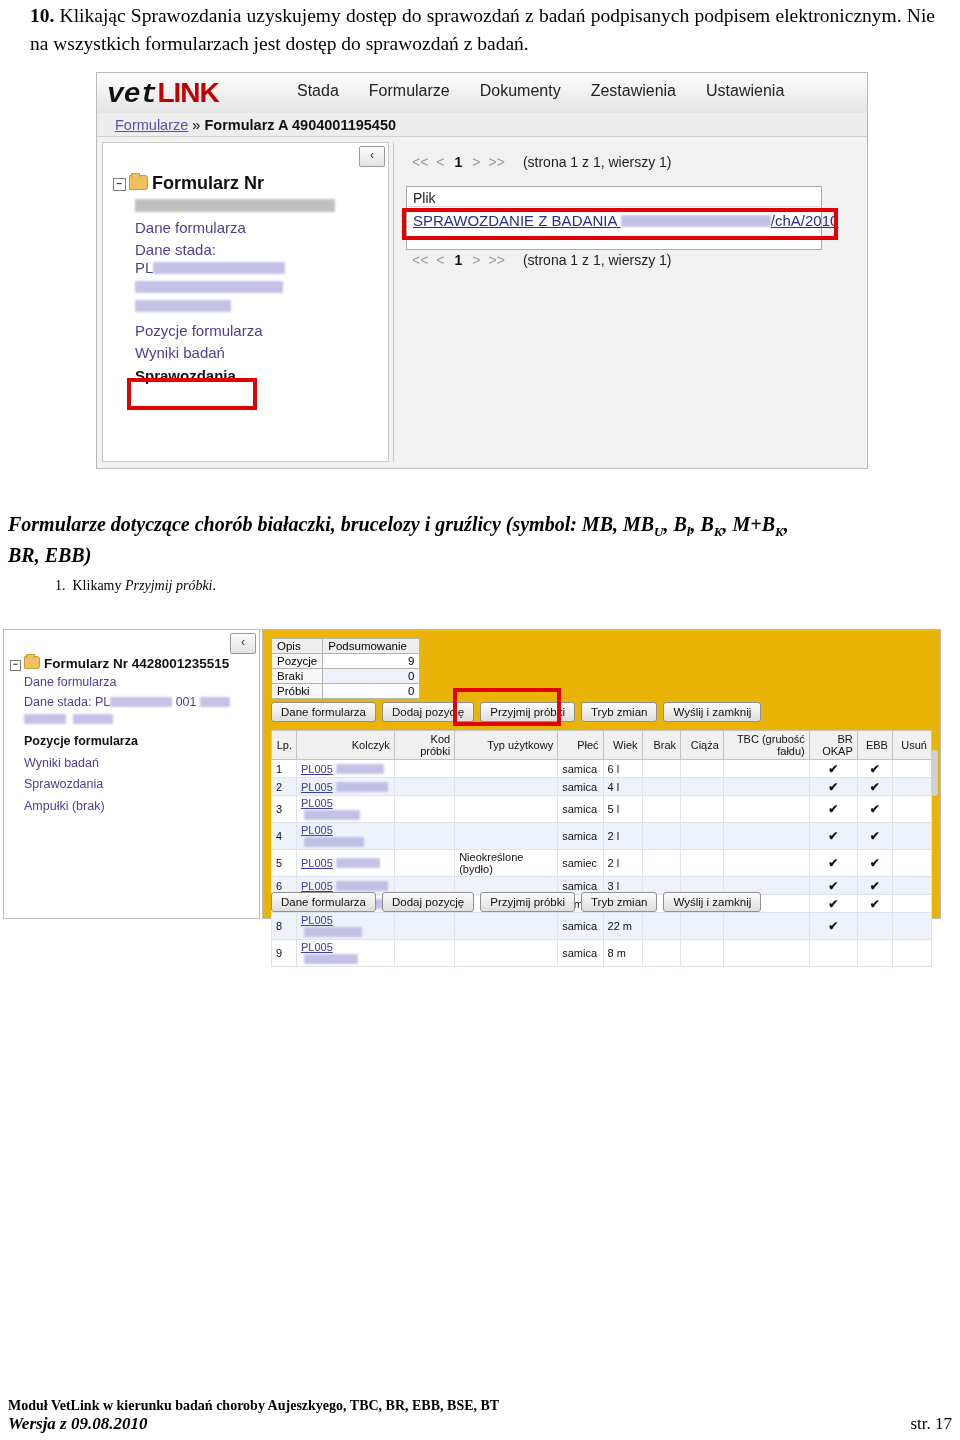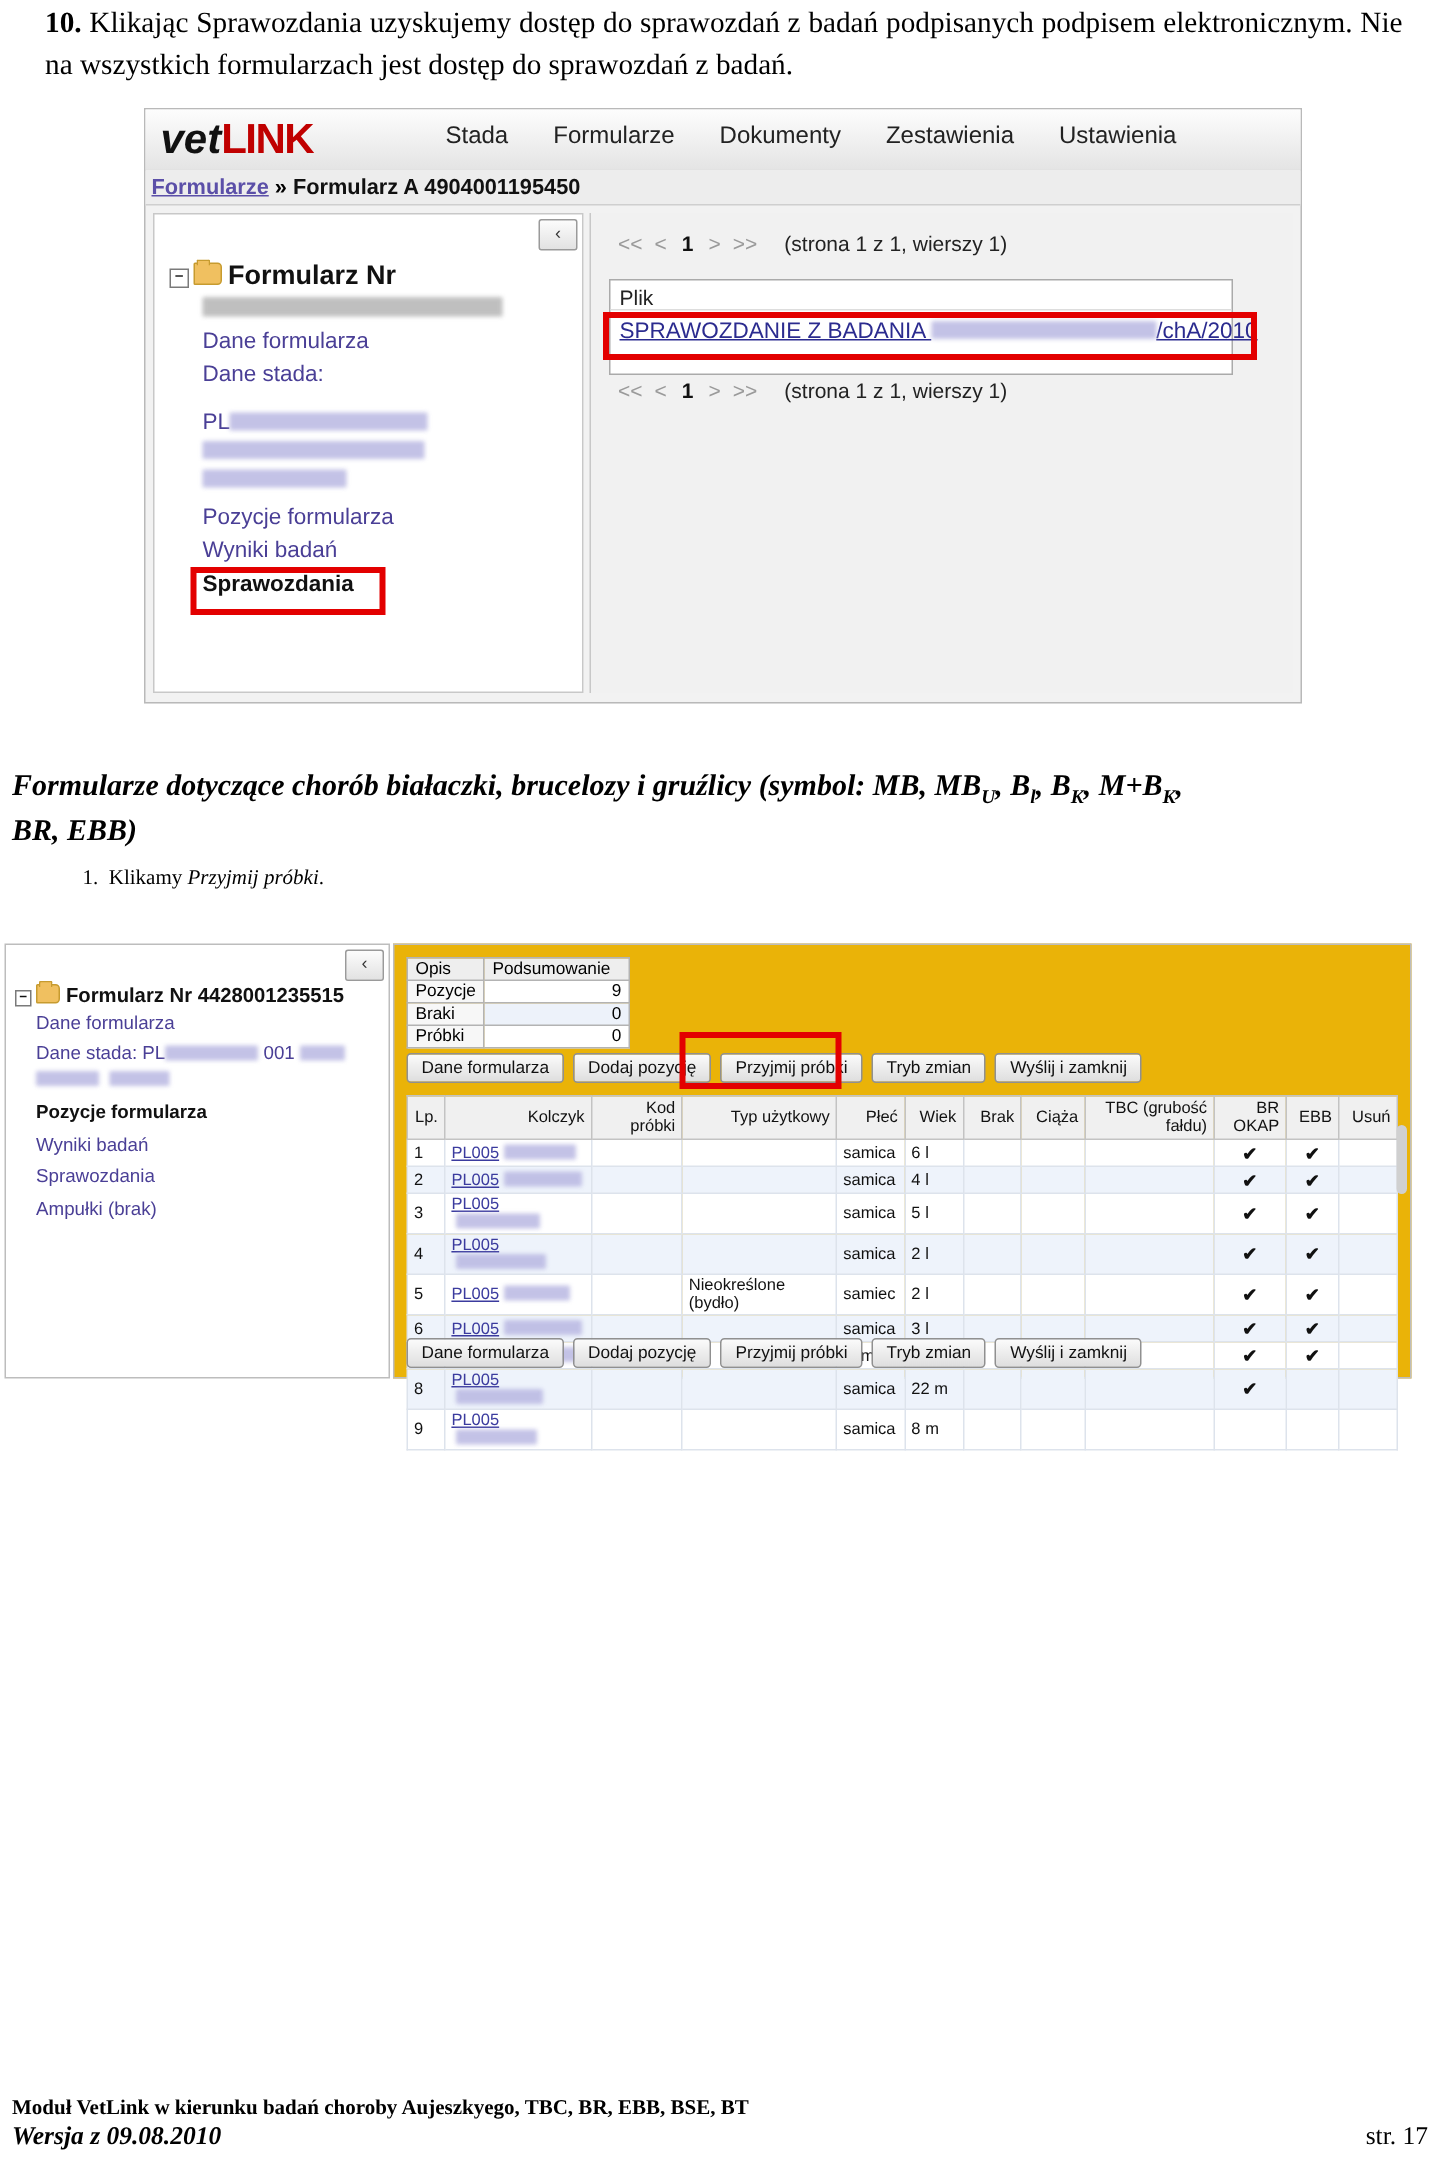--- a/index.html
+++ b/index.html
@@ -22,29 +22,29 @@
 
   
   #shot1{left:96px;top:72px;width:770px;height:395px;
          border:1px solid #b9b9b9;background:#f2f2f2;}
   .s1-topbar{
     position:absolute;left:0;top:0;width:100%;height:40px;
     background:linear-gradient(#fdfdfd,#e4e4e4);
     border-bottom:1px solid #c2c2c2;
   }
   .logo{position:absolute;left:10px;top:3px;font-size:28px;line-height:34px;white-space:nowrap;}
-  .logo .vet{font-family:Liberation Sans, sans-serif;font-style:italic;font-weight:bold;color:#111;}
+  .logo .vet{font-family:Liberation Mono, monospace;font-style:italic;font-weight:bold;color:#111;}
   .logo .link{font-family:"Liberation Sans",sans-serif;font-weight:bold;color:#c00000;letter-spacing:-1px;}
   .s1-menu{position:absolute;left:200px;top:9px;font-family:"Liberation Sans",sans-serif;font-size:16px;color:#222;}
   .s1-menu span{margin-right:30px;}
   .s1-crumb{
     position:absolute;left:0;top:40px;width:100%;height:24px;
     background:#ededed;border-bottom:1px solid #cfcfcf;
-    font-family:"Liberation Sans",sans-serif;font-size:14.5px;line-height:24px;padding-left:4px;
-    box-sizing:border-box;white-space:nowrap;font-weight:bold;
+    font-family:"Liberation Sans",sans-serif;font-size:14.5px;line-height:24px;padding-left:18px;
+    box-sizing:border-box;white-space:nowrap;
   }
   .s1-crumb a{color:#5b4fa8;text-decoration:underline;}
   .s1-crumb b{color:#111;}
   .s1-body{position:absolute;left:0;top:65px;right:0;bottom:0;}
   .s1-left{
     position:absolute;left:5px;top:4px;width:285px;bottom:6px;
     background:#fff;border:1px solid #c8c8c8;
   }
   .collapse-btn{
     position:absolute;right:3px;top:3px;width:24px;height:19px;
@@ -174,21 +174,21 @@
           </div>
           <div class="node" style="margin-top:3px;">
             <span class="redact gray" style="width:200px;height:13px;"></span>
           </div>
           <div class="node">
             <span>Dane formularza</span>
           </div>
           <div class="node">
             <span>Dane stada:</span>
           </div>
-          <div class="node" style="margin-top:15px;">
+          <div class="node" style="margin-top:1px;">
             <span>PL</span><span class="redact lav" style="width:132px;height:12px;"></span>
           </div>
           <div class="node" style="margin-top:2px;">
             <span class="redact lav" style="width:148px;height:12px;"></span>
           </div>
           <div class="node" style="margin-top:2px;">
             <span class="redact lav" style="width:96px;height:12px;"></span>
           </div>
           <div class="node" style="margin-top:8px;">
             <span>Pozycje formularza</span>

